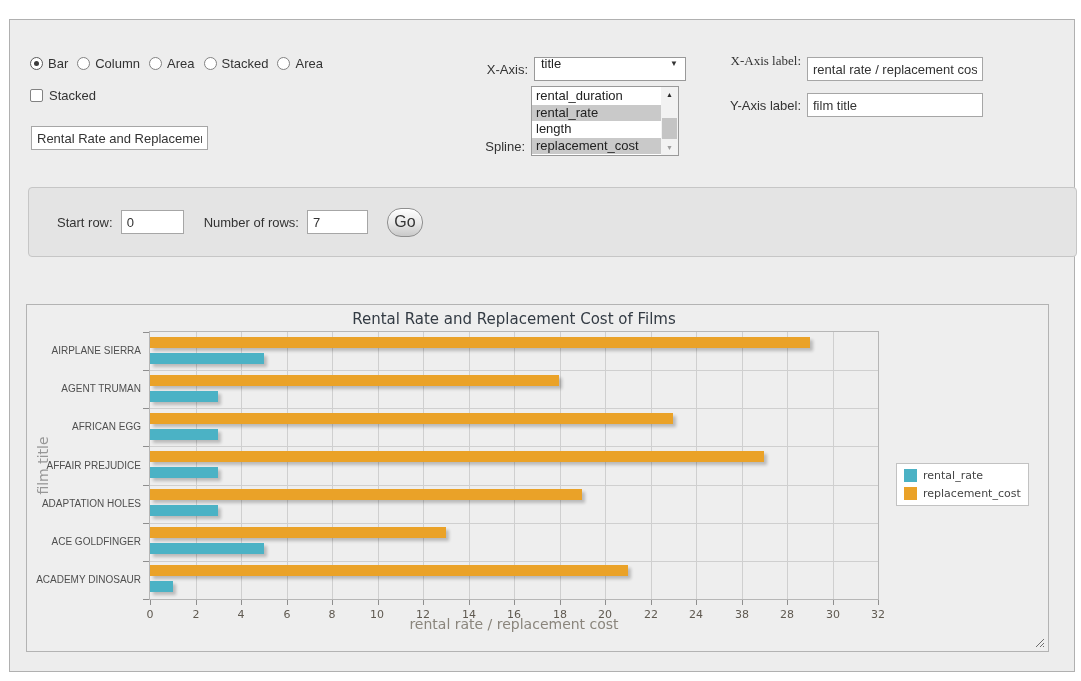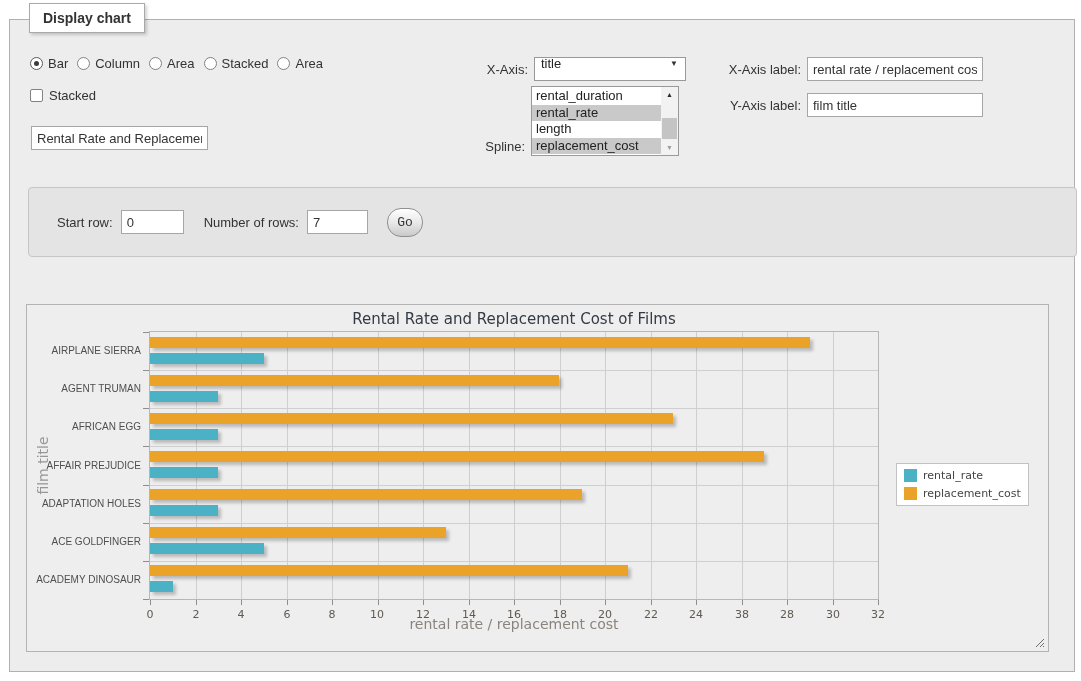--- a/index.html
+++ b/index.html
@@ -26,21 +26,21 @@
   .stacked-row{position:absolute;left:20px;top:68px;display:flex;align-items:center;gap:6px;font-size:13px;}
   .checkbox{width:13px;height:13px;border:1px solid #828282;border-radius:2px;background:#fff;box-sizing:border-box;flex:0 0 auto;}
   .text-input{
     border:1px solid #a6a6a6;background:#fff;color:#333;
     font:13px "Liberation Sans",sans-serif;padding:2px 5px;box-sizing:border-box;
   }
   #title-input{position:absolute;left:21px;top:106px;width:177px;height:24px;}
   .lbl{position:absolute;font-size:13px;color:#333;text-align:right;}
   #xaxis-lbl{left:433px;top:42px;width:85px;}
   #series-lbl{left:430px;top:119px;width:85px;}
-  #xlabel-lbl{left:703px;top:42px;width:88px;}
+  #xlabel-lbl{left:703px;top:33px;width:88px;font-family:Liberation Serif, serif;}
   #ylabel-lbl{left:703px;top:78px;width:88px;}
   .selectbox{
     position:absolute;left:524px;top:37px;width:152px;height:24px;background:#fff;
     border:1px solid #999;box-sizing:border-box;display:flex;align-items:center;
     justify-content:space-between;padding:0 7px 11px 6px;font-size:13px;color:#222;
   }
   .select-arrow{font-size:8px;color:#333;line-height:1;}
   .listbox{
     position:absolute;left:521px;top:66px;width:148px;height:70px;background:#fff;
     border:1px solid #999;box-sizing:border-box;overflow:hidden;
@@ -61,22 +61,22 @@
     background:#e4e4e4;border:1px solid #c6c6c6;border-radius:4px;
     display:flex;align-items:center;padding-left:28px;box-sizing:content-box;font-size:13px;
   }
   .rows-box .text-input{height:24px;}
   #start-row-input{width:63px;margin-left:8px;}
   #num-rows-input{width:61px;margin-left:8px;}
   #num-rows-lbl{margin-left:20px;}
   .go-btn{
     margin-left:19px;width:34px;height:27px;border-radius:14px;border:1px solid #8f8f8f;
     background:linear-gradient(#ffffff,#e6e6e6 55%,#c9c9c9);
-    display:flex;align-items:center;justify-content:center;font-size:13px;color:#333;
-    box-shadow:inset 0 1px 0 #fff;cursor:default;font-family:Liberation Mono, monospace;
+    display:flex;align-items:center;justify-content:center;font-size:16px;color:#333;
+    box-shadow:inset 0 1px 0 #fff;cursor:default;
   }
   
   .chart-box{
     position:absolute;left:16px;top:284px;width:1021px;height:346px;
     background:#eeeeee;border:1px solid #b3b3b3;
   }
   .chart-title{
     position:absolute;left:123px;top:5px;width:728px;text-align:center;
     font-family:"DejaVu Sans",sans-serif;font-size:15px;color:#333b44;
   }
@@ -108,21 +108,20 @@
     padding:5px 7px;display:flex;flex-direction:column;gap:5px;
   }
   .legend-row{display:flex;align-items:center;gap:6px;font-family:"DejaVu Sans",sans-serif;font-size:11px;color:#444;white-space:nowrap;}
   .legend-swatch{width:13px;height:13px;flex:0 0 auto;}
   .resize-handle{position:absolute;right:3px;bottom:3px;}
 </style>
 </head>
 <body>
 
 <div class="panel">
-  <div class="panel-legend">Display chart</div>
 
   <div class="radio-row" id="chart-type-row">
       <span class="radio-item">
         <span class="radio checked"></span>
         <span>Bar</span>
       </span>
       <span class="radio-item">
         <span class="radio"></span>
         <span>Column</span>
       </span>

